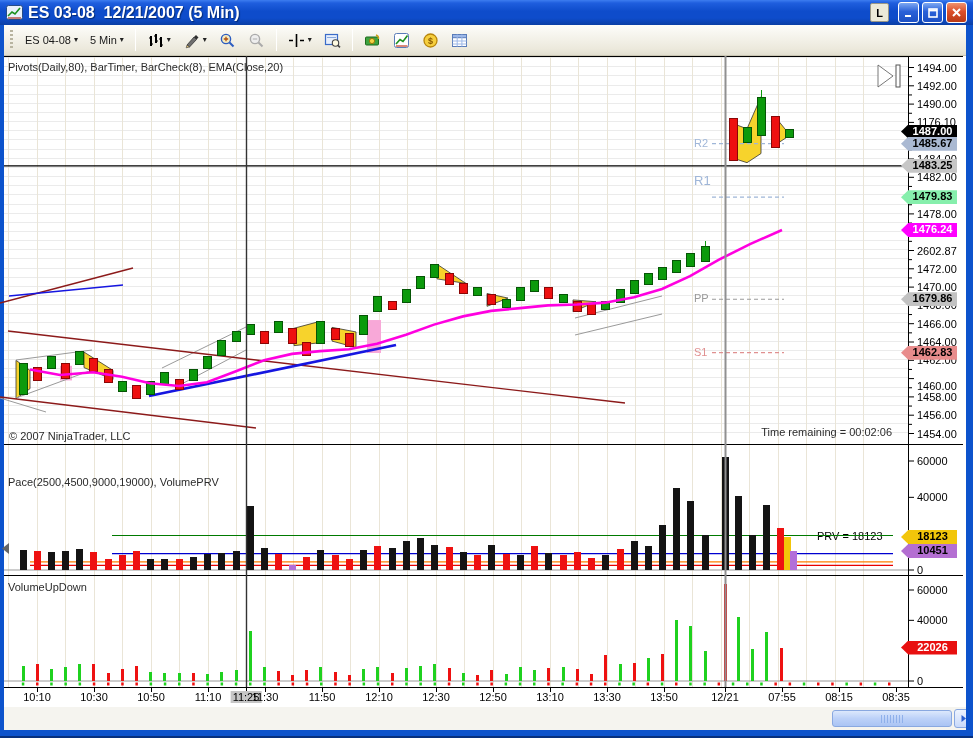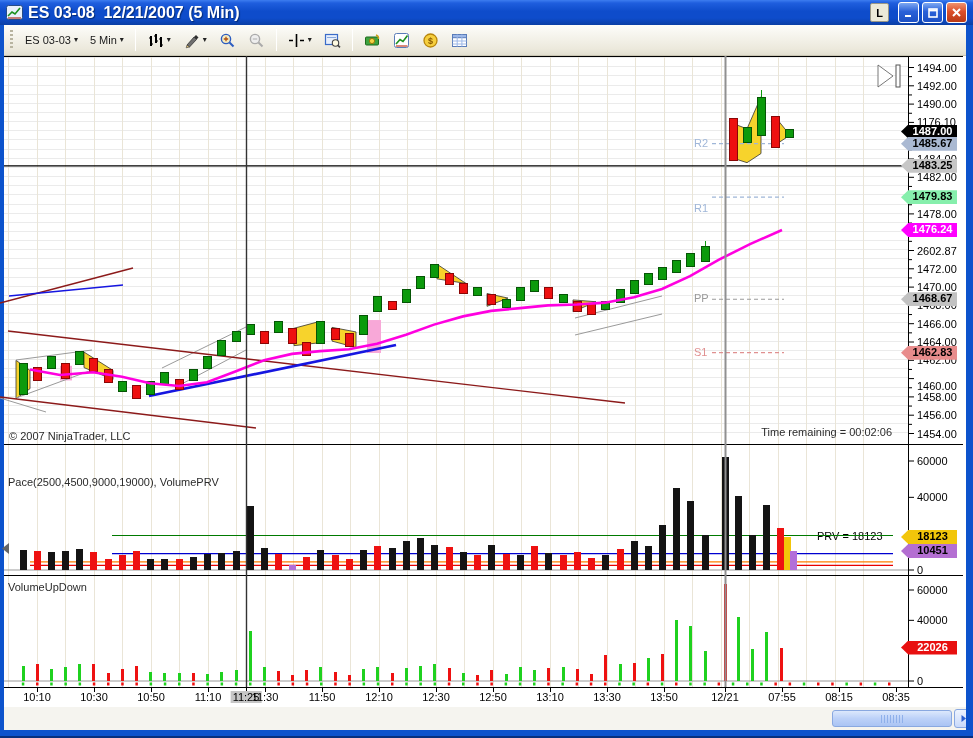--- a/index.html
+++ b/index.html
@@ -87,21 +87,21 @@
         <svg width="11" height="11" viewBox="0 0 11 11">
             <path d="M2 2 L9 9 M9 2 L2 9" stroke="#fff" stroke-width="2"></path>
           </svg>
       </div>
     </div>
   </div>
 
   <div class="toolbar">
     <div class="grip"></div>
     <div class="tbtn">
-      <span>ES 03-03</span>
+      <span>ES 04-08</span>
       <span class="caret">▾</span>
     </div>
     <div class="tbtn">
       <span>5 Min</span>
       <span class="caret">▾</span>
     </div>
     <div class="sep"></div>
     <div class="tbtn">
       <svg class="icon16" viewBox="0 0 17 17">
         <line x1="4" y1="4" x2="4" y2="14" stroke="#000" stroke-width="2"></line>
@@ -190,20 +190,21 @@
 
   <div class="panel" id="panel-price"></div>
   <div class="panel grid-v" id="panel-pace"></div>
   <div class="panel grid-v" id="panel-vud"></div>
   <div class="axis-col"></div>
   <div class="hsep" style="top:56px"></div>
   <div class="hsep" style="top:444px"></div>
   <div class="hsep" style="top:575px"></div>
   <div class="hsep" style="top:687px"></div>
 
+  <div class="chart-label" style="left:8px;top:61px">Pivots(Daily,80), BarTimer, BarCheck(8), EMA(Close,20)</div>
   <div class="chart-label" style="left:9px;top:430px">© 2007 NinjaTrader, LLC</div>
   <div class="chart-label" style="left:710px;top:426px;width:182px;text-align:right">Time remaining = 00:02:06</div>
   <div class="chart-label" style="left:8px;top:476px">Pace(2500,4500,9000,19000), VolumePRV</div>
   <div class="chart-label" style="left:817px;top:530px;color:#000">PRV = 18123</div>
   <div class="chart-label" style="left:8px;top:581px">VolumeUpDown</div>
 
   <div id="time-axis"></div>
   <div class="scrollrow">
     <div class="scroll-thumb"></div>
     <div class="scroll-btn">
@@ -246,21 +247,21 @@
       <line x1="712" y1="352.70550000000065" x2="784" y2="352.70550000000065" stroke="#e09090" stroke-width="1.2" stroke-dasharray="4 3"></line>
       <line x1="4" y1="165.8625" x2="908" y2="165.8625" stroke="#000" stroke-width="1.4"></line>
       <line x1="112" y1="535.4833333333333" x2="893" y2="535.4833333333333" stroke="#007a00" stroke-width="1.2"></line>
       <line x1="112" y1="553.65" x2="893" y2="553.65" stroke="#0000d0" stroke-width="1.2"></line>
       <line x1="30" y1="561.825" x2="893" y2="561.825" stroke="#ff7d00" stroke-width="1.2"></line>
       <line x1="30" y1="565.4583333333334" x2="893" y2="565.4583333333334" stroke="#e80000" stroke-width="1.2"></line>
       <line x1="4" y1="570" x2="908" y2="570" stroke="#999" stroke-width="1.2"></line>
       <line x1="4" y1="681" x2="908" y2="681" stroke="#999" stroke-width="1.2"></line>
     </svg>
     <div style="position: absolute; left: 694px; top: 136.719px; font-size: 11px; color: rgb(159, 182, 216);">R2</div>
-    <div style="position: absolute; left: 694px; top: 202px; font-size: 11px; color: rgb(159, 182, 216);">R1</div>
+    <div style="position: absolute; left: 694px; top: 173px; font-size: 13px; color: rgb(159, 182, 216);">R1</div>
     <div style="position: absolute; left: 694px; top: 292.269px; font-size: 11px; color: rgb(154, 154, 154);">PP</div>
     <div style="position: absolute; left: 694px; top: 345.706px; font-size: 11px; color: rgb(224, 144, 144);">S1</div>
     <div style="position: absolute; left: 19px; top: 362.588px; width: 9px; height: 32.025px; background: rgb(12, 154, 12); border: 1px solid rgb(5, 85, 5);"></div>
     <div style="position: absolute; left: 33px; top: 367.163px; width: 9px; height: 13.725px; background: rgb(238, 16, 16); border: 1px solid rgb(138, 6, 6);"></div>
     <div style="position: absolute; left: 47px; top: 355.725px; width: 9px; height: 13.725px; background: rgb(12, 154, 12); border: 1px solid rgb(5, 85, 5);"></div>
     <div style="position: absolute; left: 61px; top: 362.588px; width: 9px; height: 16.0125px; background: rgb(238, 16, 16); border: 1px solid rgb(138, 6, 6);"></div>
     <div style="position: absolute; left: 75px; top: 351.15px; width: 9px; height: 13.725px; background: rgb(12, 154, 12); border: 1px solid rgb(5, 85, 5);"></div>
     <div style="position: absolute; left: 89px; top: 358.012px; width: 9px; height: 13.725px; background: rgb(238, 16, 16); border: 1px solid rgb(138, 6, 6);"></div>
     <div style="position: absolute; left: 104px; top: 369.45px; width: 9px; height: 13.725px; background: rgb(238, 16, 16); border: 1px solid rgb(138, 6, 6);"></div>
     <div style="position: absolute; left: 118px; top: 380.887px; width: 9px; height: 11.4375px; background: rgb(12, 154, 12); border: 1px solid rgb(5, 85, 5);"></div>
@@ -583,21 +584,21 @@
     <div class="tick-label" style="position: absolute; left: 917px; top: 491.333px;">40000</div>
     <div class="tick-label" style="position: absolute; left: 917px; top: 564px;">0</div>
     <div class="tick-label" style="position: absolute; left: 917px; top: 584px;">60000</div>
     <div class="tick-label" style="position: absolute; left: 917px; top: 614.333px;">40000</div>
     <div class="tick-label" style="position: absolute; left: 917px; top: 675px;">0</div>
     <div class="tag" style="position: absolute; top: 124.55px; background: rgb(0, 0, 0); color: rgb(255, 255, 255);">1487.00</div>
     <div class="tag" style="position: absolute; top: 136.719px; background: rgb(170, 185, 210); color: rgb(0, 0, 0);">1485.67</div>
     <div class="tag" style="position: absolute; top: 158.863px; background: rgb(198, 198, 198); color: rgb(0, 0, 0);">1483.25</div>
     <div class="tag" style="position: absolute; top: 190.155px; background: #86efac; color: rgb(0, 0, 0);">1479.83</div>
     <div class="tag" style="position: absolute; top: 223.004px; background: rgb(255, 0, 255); color: rgb(255, 255, 255);">1476.24</div>
-    <div class="tag" style="position: absolute; top: 292.269px; background: rgb(194, 194, 194); color: rgb(0, 0, 0);">1468.67</div>
+    <div class="tag" style="position: absolute; top: 292.269px; background: rgb(194, 194, 194); color: rgb(0, 0, 0);">1679.86</div>
     <div class="tag" style="position: absolute; top: 345.705px; background: rgb(232, 140, 140); color: rgb(0, 0, 0);">1462.83</div>
     <div class="tag" style="position: absolute; top: 530.077px; background: rgb(242, 198, 10); color: rgb(0, 0, 0);">18123</div>
     <div class="tag" style="position: absolute; top: 544.014px; background: rgb(180, 111, 210); color: rgb(0, 0, 0);">10451</div>
     <div class="tag" style="position: absolute; top: 640.594px; background: rgb(232, 16, 16); color: rgb(255, 255, 255);">22026</div>
     <div class="time-label" style="position: absolute; left: 37px; top: 691px;">10:10</div>
     <div class="time-label" style="position: absolute; left: 94px; top: 691px;">10:30</div>
     <div class="time-label" style="position: absolute; left: 151px; top: 691px;">10:50</div>
     <div class="time-label" style="position: absolute; left: 208px; top: 691px;">11:10</div>
     <div class="time-label hl" style="position: absolute; left: 246px; top: 691px;">11:25</div>
     <div class="time-label" style="position: absolute; left: 265px; top: 691px;">11:30</div>

